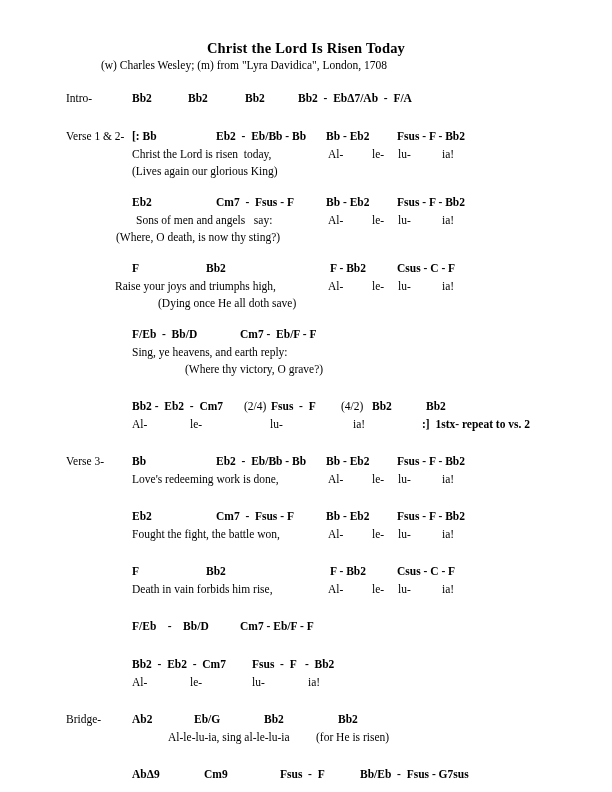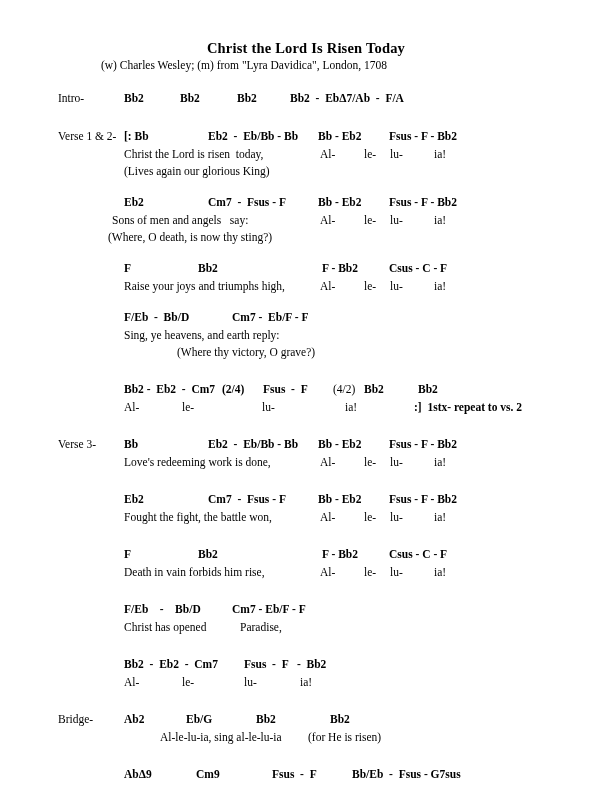--- a/index.html
+++ b/index.html
@@ -45,20 +45,21 @@
   
   .body-block {
     position: absolute;
     left: 0;
     top: 92px;
     width: 612px;
   }
 
   .section {
     position: relative;
+    margin-left: 8px;
   }
 
   .line {
     position: relative;
     height: 17px;
     white-space: pre;
     font-size: 11.5px;
   }
   .line.chordline {
     font-weight: bold;
@@ -123,64 +124,67 @@
 
       <div class="spacer-md"></div>
 
       <div class="line chordline">
         <span class="run bold" style="left: 124px;">Eb2</span>
         <span class="run bold" style="left: 208px;">Cm7  -  Fsus - F</span>
         <span class="run bold" style="left: 318px;">Bb - Eb2</span>
         <span class="run bold" style="left: 389px;">Fsus - F - Bb2</span>
       </div>
       <div class="line lyricline">
-        <span class="run normal" style="left: 112px; text-align: center;">Sons of men and angels   say:</span>
+        <span class="run normal" style="left: 128px; text-align: center;">Sons of men and angels   say:</span>
         <span class="run normal" style="left: 320px;">Al-</span>
         <span class="run normal" style="left: 364px;">le-</span>
         <span class="run normal" style="left: 390px;">lu-</span>
         <span class="run normal" style="left: 434px;">ia!</span>
       </div>
       <div class="line lyricline">
         <span class="run normal" style="left: 108px;">(Where, O death, is now thy sting?)</span>
       </div>
 
       <div class="spacer-md"></div>
 
       <div class="line chordline">
         <span class="run bold" style="left: 124px;">F</span>
         <span class="run bold" style="left: 198px;">Bb2</span>
         <span class="run bold" style="left: 322px;">F - Bb2</span>
         <span class="run bold" style="left: 389px;">Csus - C - F</span>
       </div>
       <div class="line lyricline">
-        <span class="run normal" style="left: 124px;">Raise your joys and triumphs high,</span>
-        <span class="run normal" style="left: 320px;">Al-</span>
-        <span class="run normal" style="left: 364px;">le-</span>
-        <span class="run normal" style="left: 390px;">lu-</span>
-        <span class="run normal" style="left: 434px;">ia!</span>
+        <span class="run normal" style="left: 107px;">Raise your joys and triumphs high,</span>
+        <span class="run normal" style="left: 320px;">Al-</span>
+        <span class="run normal" style="left: 364px;">le-</span>
+        <span class="run normal" style="left: 390px;">lu-</span>
+        <span class="run normal" style="left: 434px;">ia!</span>
+      </div>
+      <div class="line lyricline">
+        <span class="run normal" style="left: 150px;">(Dying once He all doth save)</span>
       </div>
 
       <div class="spacer-md"></div>
 
       <div class="line chordline">
         <span class="run bold" style="left: 124px;">F/Eb  -  Bb/D</span>
         <span class="run bold" style="left: 232px;">Cm7 -  Eb/F - F</span>
       </div>
       <div class="line lyricline">
         <span class="run normal" style="left: 124px;">Sing, ye heavens, and earth reply:</span>
       </div>
       <div class="line lyricline">
         <span class="run normal" style="left: 168px; padding-left: 9px;">(Where thy victory, O grave?)</span>
       </div>
 
       <div class="spacer-lg"></div>
 
       <div class="line chordline">
         <span class="run" style="left: 124px; font-weight: bold;">Bb2 -  Eb2  -  Cm7</span>
-        <span class="run" style="left: 222px; font-weight: bold;">(2/4)</span>
+        <span class="run" style="left: 236px; font-weight: normal;">(2/4)</span>
         <span class="run" style="left: 263px; font-weight: bold;">Fsus  -  F</span>
         <span class="run" style="left: 333px; font-weight: normal;">(4/2)</span>
         <span class="run" style="left: 364px; font-weight: bold;">Bb2</span>
         <span class="run" style="left: 418px; font-weight: bold;">Bb2</span>
       </div>
       <div class="line lyricline">
         <span class="run" style="left: 124px; font-weight: normal;">Al-</span>
         <span class="run" style="left: 182px; font-weight: normal;">le-</span>
         <span class="run" style="left: 262px; font-weight: normal;">lu-</span>
         <span class="run" style="left: 345px; font-weight: normal;">ia!</span>
@@ -238,24 +242,20 @@
         <span class="run normal" style="left: 390px;">lu-</span>
         <span class="run normal" style="left: 434px;">ia!</span>
       </div>
 
       <div class="spacer-lg"></div>
 
       <div class="line chordline">
         <span class="run bold" style="left: 124px;">F/Eb    -    Bb/D</span>
         <span class="run bold" style="left: 232px;">Cm7 - Eb/F - F</span>
       </div>
-      <div class="line lyricline">
-        <span class="run normal" style="left: 124px;">Christ has opened</span>
-        <span class="run normal" style="left: 240px;">Paradise,</span>
-      </div>
 
       <div class="spacer-lg"></div>
 
       <div class="line chordline">
         <span class="run bold" style="left: 124px;">Bb2  -  Eb2  -  Cm7</span>
         <span class="run bold" style="left: 244px;">Fsus  -  F   -  Bb2</span>
       </div>
       <div class="line lyricline">
         <span class="run normal" style="left: 124px;">Al-</span>
         <span class="run normal" style="left: 182px;">le-</span>

